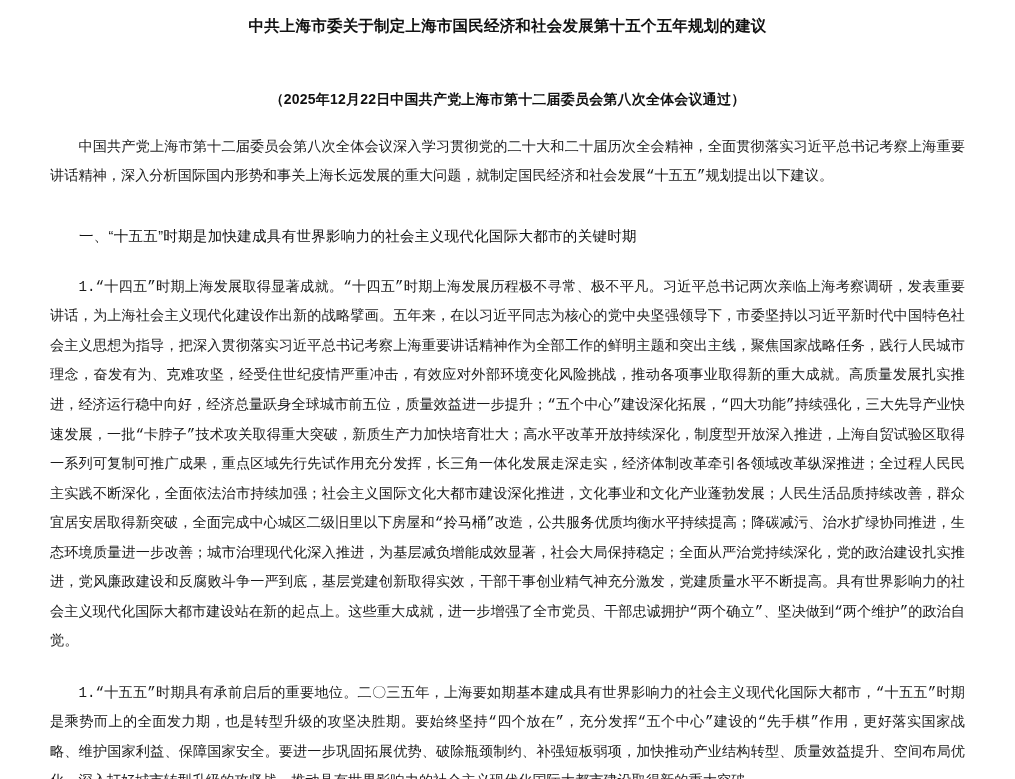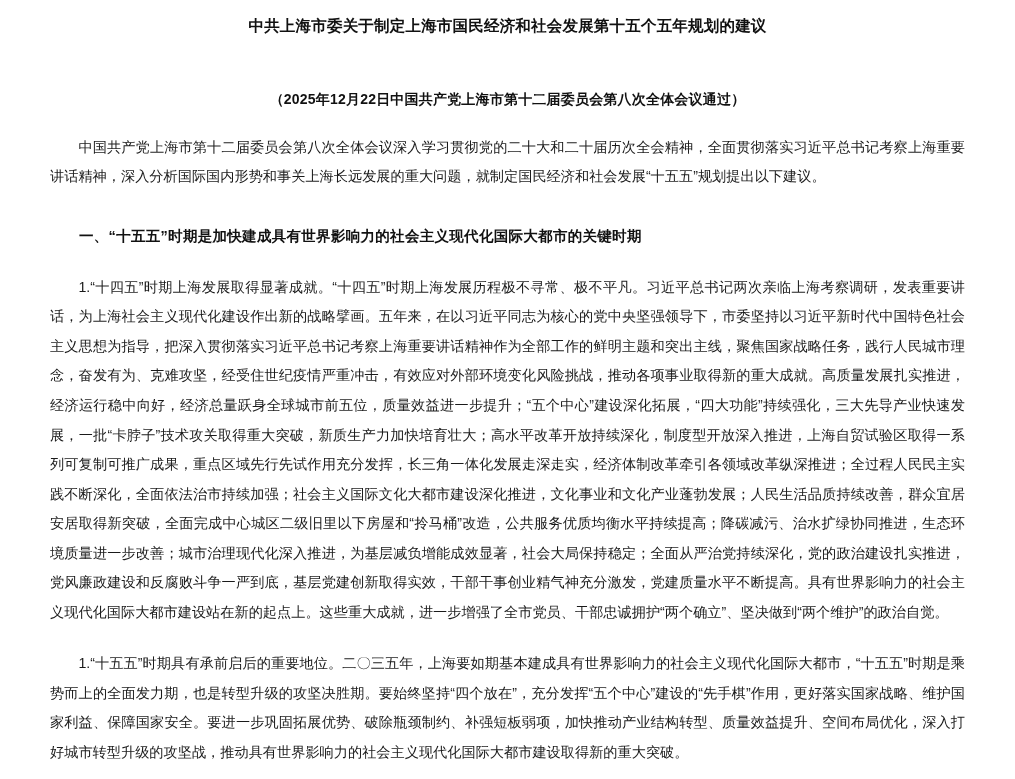--- a/index.html
+++ b/index.html
@@ -36,24 +36,25 @@
     letter-spacing: 0.2px;
   }
   .para {
     font-size: 14.2px;
     line-height: 2.08;
     color: #1a1a1a;
     margin: 22px 0 0 0;
     text-align: justify;
     text-justify: inter-ideograph;
     text-indent: 2em;
+    font-family: Liberation Mono, monospace;
   }
   .section-heading {
     font-size: 14.5px;
-    font-weight: bold;
+    font-weight: normal;
     color: #111111;
     margin: 30px 0 0 0;
     text-indent: 2em;
     line-height: 2;
     letter-spacing: 0.3px;
   }
   .para-first {
     margin-top: 24px;
   }
 </style>

